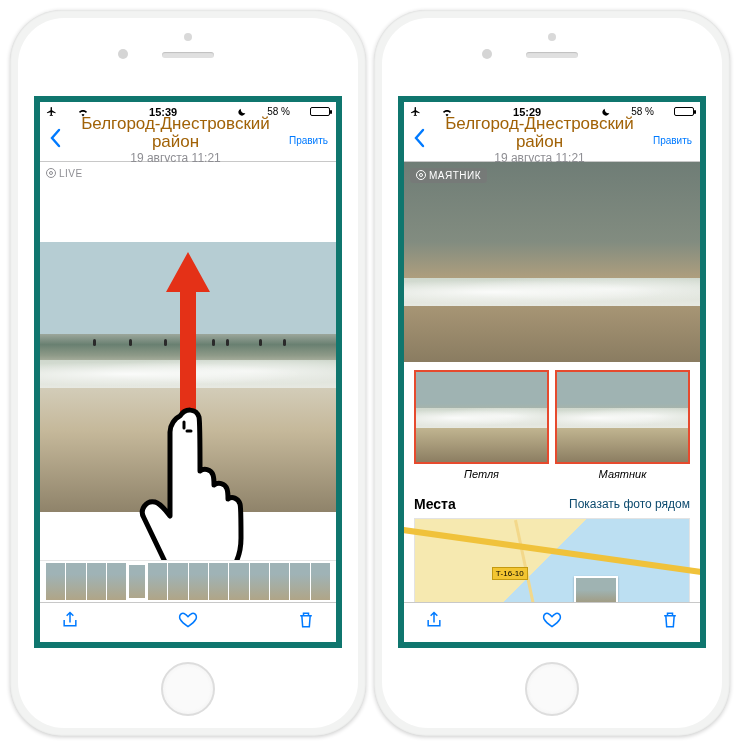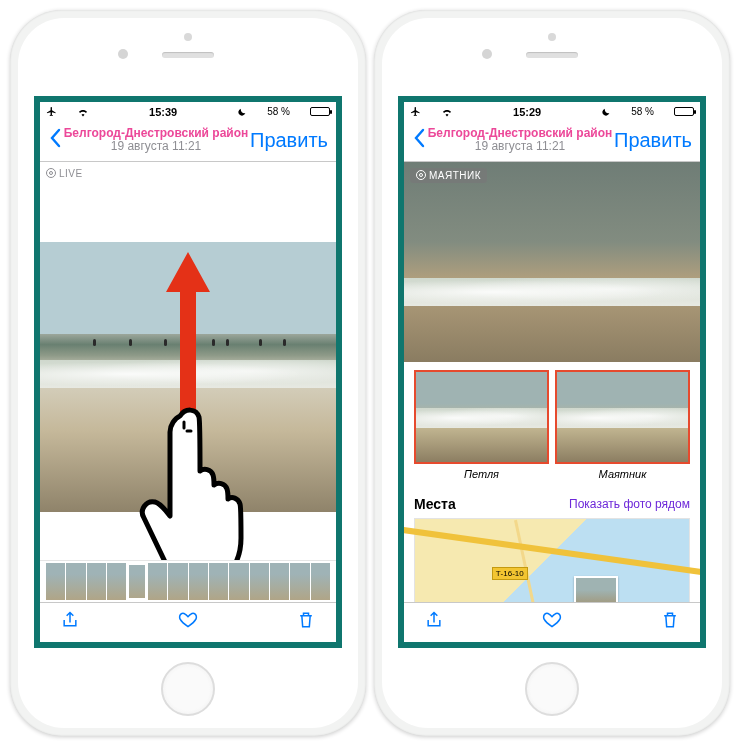--- a/index.html
+++ b/index.html
@@ -70,23 +70,23 @@
   .battery { width:20px;height:9px;border:1px solid #000;border-radius:2px;position:relative;}
   .battery::after{content:"";position:absolute;right:-3px;top:2px;width:2px;height:4px;background:#000;border-radius:1px;}
   .battery-fill{height:100%;width:58%;background:#000;}
   
   .navbar {
     height: 42px; display:flex; align-items:center; justify-content:space-between;
     padding: 0 8px; border-bottom: .5px solid #c8c8c8;
   }
   .back svg{width:14px;height:20px;fill:#007aff;}
   .nav-center{text-align:center;flex:1;line-height:1.1;}
-  .nav-title{font-size:12px;font-weight:700;color:#ec4899;}
+  .nav-title{font-size:17px;font-weight:400;color:#a16207;}
   .nav-sub{font-size:12px;color:#8e8e93;}
-  .edit-link{color:#007aff;font-size:20px;}
+  .edit-link{color:#007aff;font-size:10px;}
   
   .content{flex:1;position:relative;background:#fff;overflow:hidden;}
   .live-badge{
     position:absolute;top:6px;left:6px;z-index:3;
     font-size:10px;letter-spacing:.5px;color:#8e8e93;
     display:flex;align-items:center;gap:3px;
   }
   .live-badge.pill{background:rgba(120,120,120,.7);color:#fff;padding:2px 6px;border-radius:3px;}
   .live-dot{width:10px;height:10px;border:1px solid currentColor;border-radius:50%;position:relative;display:inline-block;}
   .live-dot::after{content:"";position:absolute;inset:2px;border:1px solid currentColor;border-radius:50%;}
@@ -116,21 +116,21 @@
   .thumb{flex:1;background:linear-gradient(#9fb3b6 30%,#b0a587);}
   .thumb.sel{outline:2px solid #fff;outline-offset:-2px;}
   
   .toolbar{height:40px;display:flex;align-items:center;justify-content:space-between;padding:0 20px;border-top:.5px solid #c8c8c8;}
   .tb-icon svg{width:20px;height:20px;fill:none;stroke:#007aff;stroke-width:1.8;}
   
   .content.scroll{overflow:auto;}
   .section{padding:8px 10px 4px;}
   .section-head{display:flex;justify-content:space-between;align-items:center;margin:4px 0 6px;}
   .section-title{font-size:14px;font-weight:600;}
-  .section-link{font-size:12px;color:#6d28d9;margin-left:8px;}
+  .section-link{font-size:12px;color:#0c4a6e;margin-left:8px;}
   .fx-row{display:flex;gap:6px;}
   .fx{flex:1;font-style:italic;}
   .fx-thumb{height:94px;border:2px solid #e64a2e;background:linear-gradient(#9fb3b2 35%,#c4b893 60%,#8c7e62);position:relative;overflow:hidden;}
   .fx-thumb .wave{top:40%;height:20px;}
   .fx-label{text-align:center;font-size:11px;margin-top:4px;color:#000;}
   .map{height:108px;position:relative;margin-top:6px;
     background:linear-gradient(135deg,#f6e9b0 0 45%,#bcdff2 45% 100%);
     border:1px solid #e3e3e3;}
   .road{position:absolute;left:-10%;right:-10%;top:28%;height:6px;background:#f0c23b;transform:rotate(8deg);}
   .road2{position:absolute;left:40%;top:0;bottom:0;width:3px;background:#f3d88a;transform:rotate(-12deg);}

